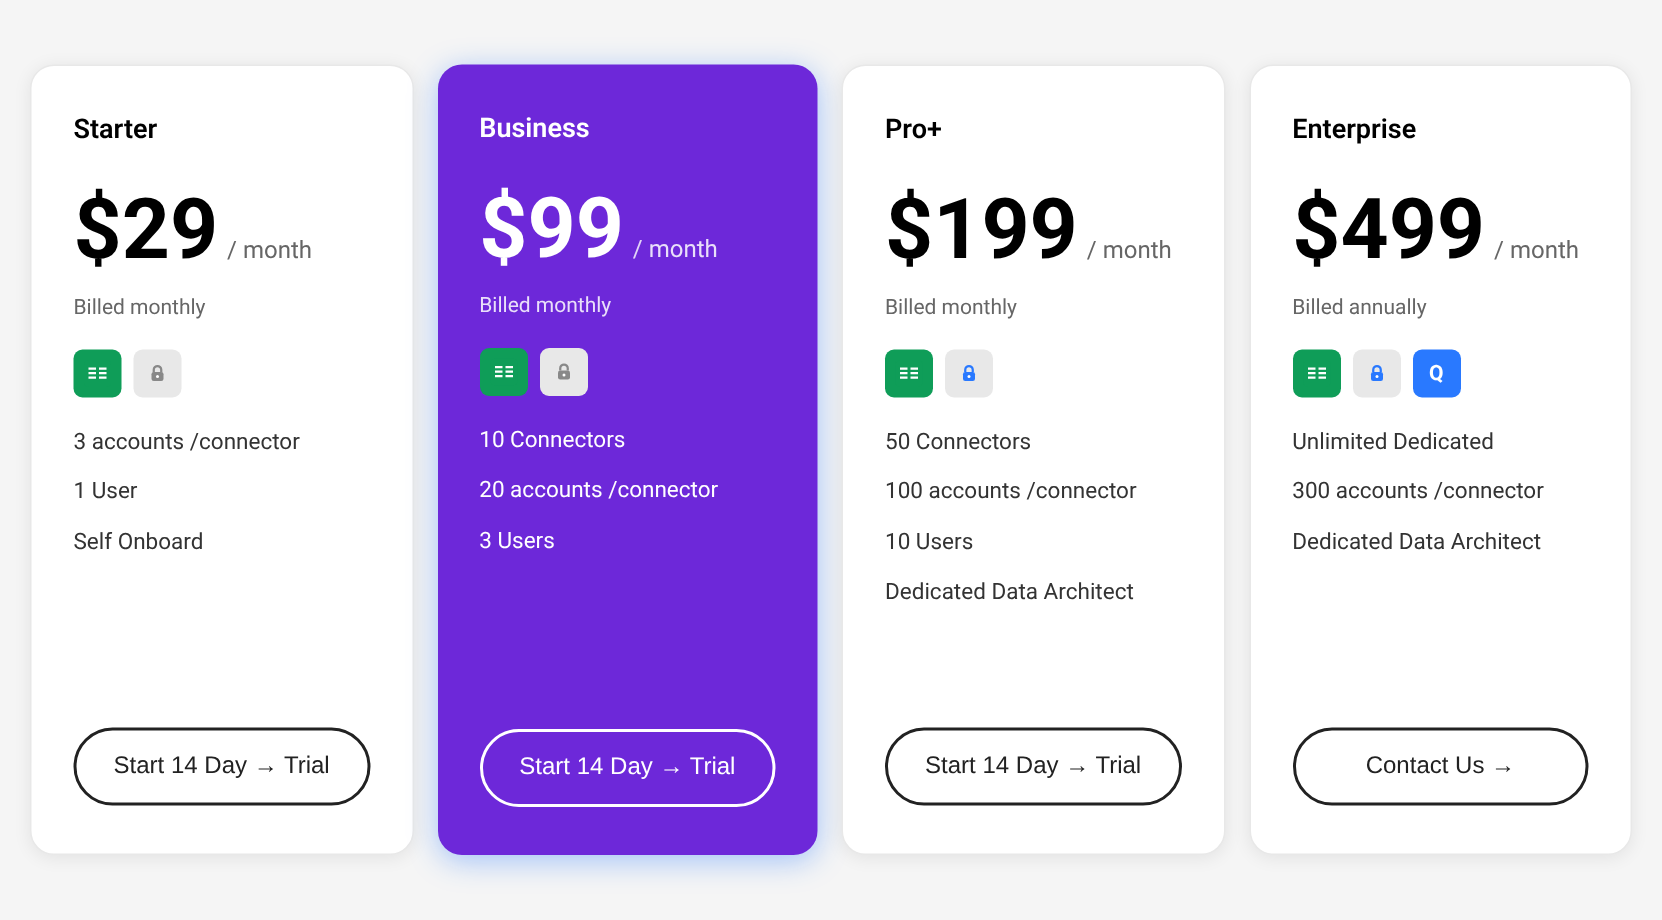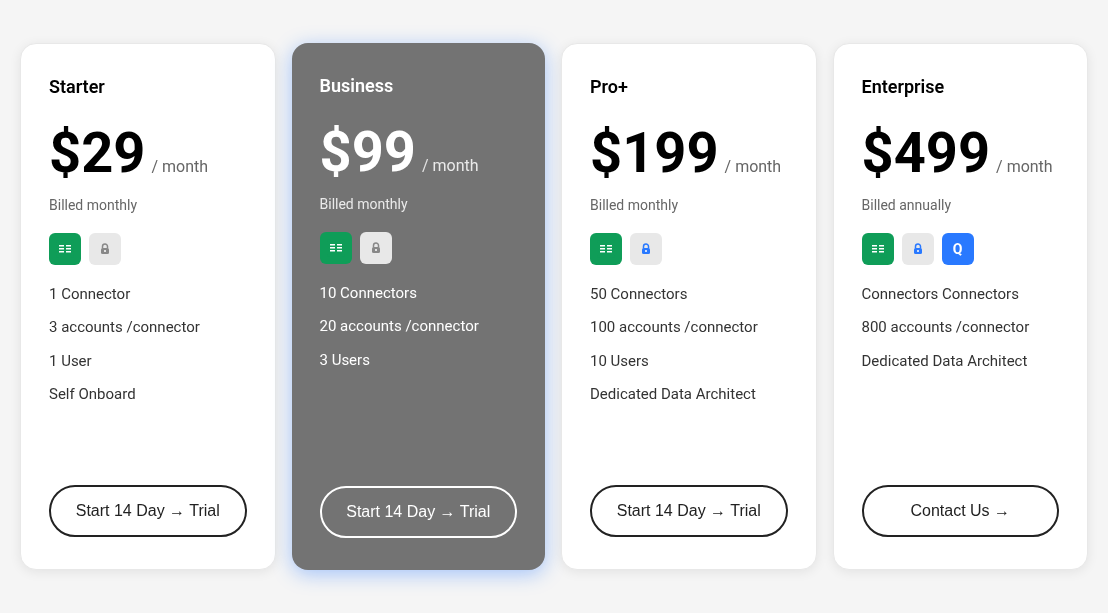--- a/index.html
+++ b/index.html
@@ -23,21 +23,21 @@
       background: #fff;
       border-radius: 16px;
       padding: 32px 28px;
       flex: 1;
       display: flex;
       flex-direction: column;
       box-shadow: 0 2px 12px rgba(0,0,0,0.08);
       border: 1px solid #e8e8e8;
     }
     .pricing-card.featured {
-      background: #737373;
+      background: #6d28d9;
       color: #fff;
       border: none;
       box-shadow: 0 4px 20px rgba(41,121,255,0.4);
     }
     .plan-name {
       font-size: 18px;
       font-weight: 600;
       margin-bottom: 28px;
       color: inherit;
     }
@@ -150,21 +150,20 @@
         </div>
         <div class="icon-badge" style="background: rgb(232, 232, 232);">
           <svg width="16" height="16" viewBox="0 0 16 16" fill="none">
             <rect x="4" y="7" width="8" height="6" rx="1.5" fill="#888"></rect>
             <path d="M5.5 7V5.5a2.5 2.5 0 015 0V7" stroke="#888" stroke-width="1.5" fill="none"></path>
             <circle cx="8" cy="10" r="1" fill="white"></circle>
           </svg>
         </div>
       </div>
       <ul class="features-list">
-        <li>1 Connector</li>
         <li>3 accounts /connector</li>
         <li>1 User</li>
         <li>Self Onboard</li>
       </ul>
       <button class="cta-button">Start 14 Day → Trial</button>
     </div>
     <div class="pricing-card featured">
       <div class="plan-name">Business</div>
       <div class="price-row">
         <span class="price-amount">$99</span>
@@ -260,19 +259,19 @@
             <rect x="4" y="7" width="8" height="6" rx="1.5" fill="#2979FF"></rect>
             <path d="M5.5 7V5.5a2.5 2.5 0 015 0V7" stroke="#2979FF" stroke-width="1.5" fill="none"></path>
             <circle cx="8" cy="10" r="1" fill="white"></circle>
           </svg>
         </div>
         <div class="icon-badge" style="background: rgb(41, 121, 255);">
           <span style="color:white;font-weight:700;font-size:14px;">Q</span>
         </div>
       </div>
       <ul class="features-list">
-        <li>Connectors Connectors</li>
-        <li>800 accounts /connector</li>
+        <li>Unlimited Dedicated</li>
+        <li>300 accounts /connector</li>
         <li>Dedicated Data Architect</li>
       </ul>
       <button class="cta-button">Contact Us →</button>
     </div>
   </div>
 
 </body></html>

